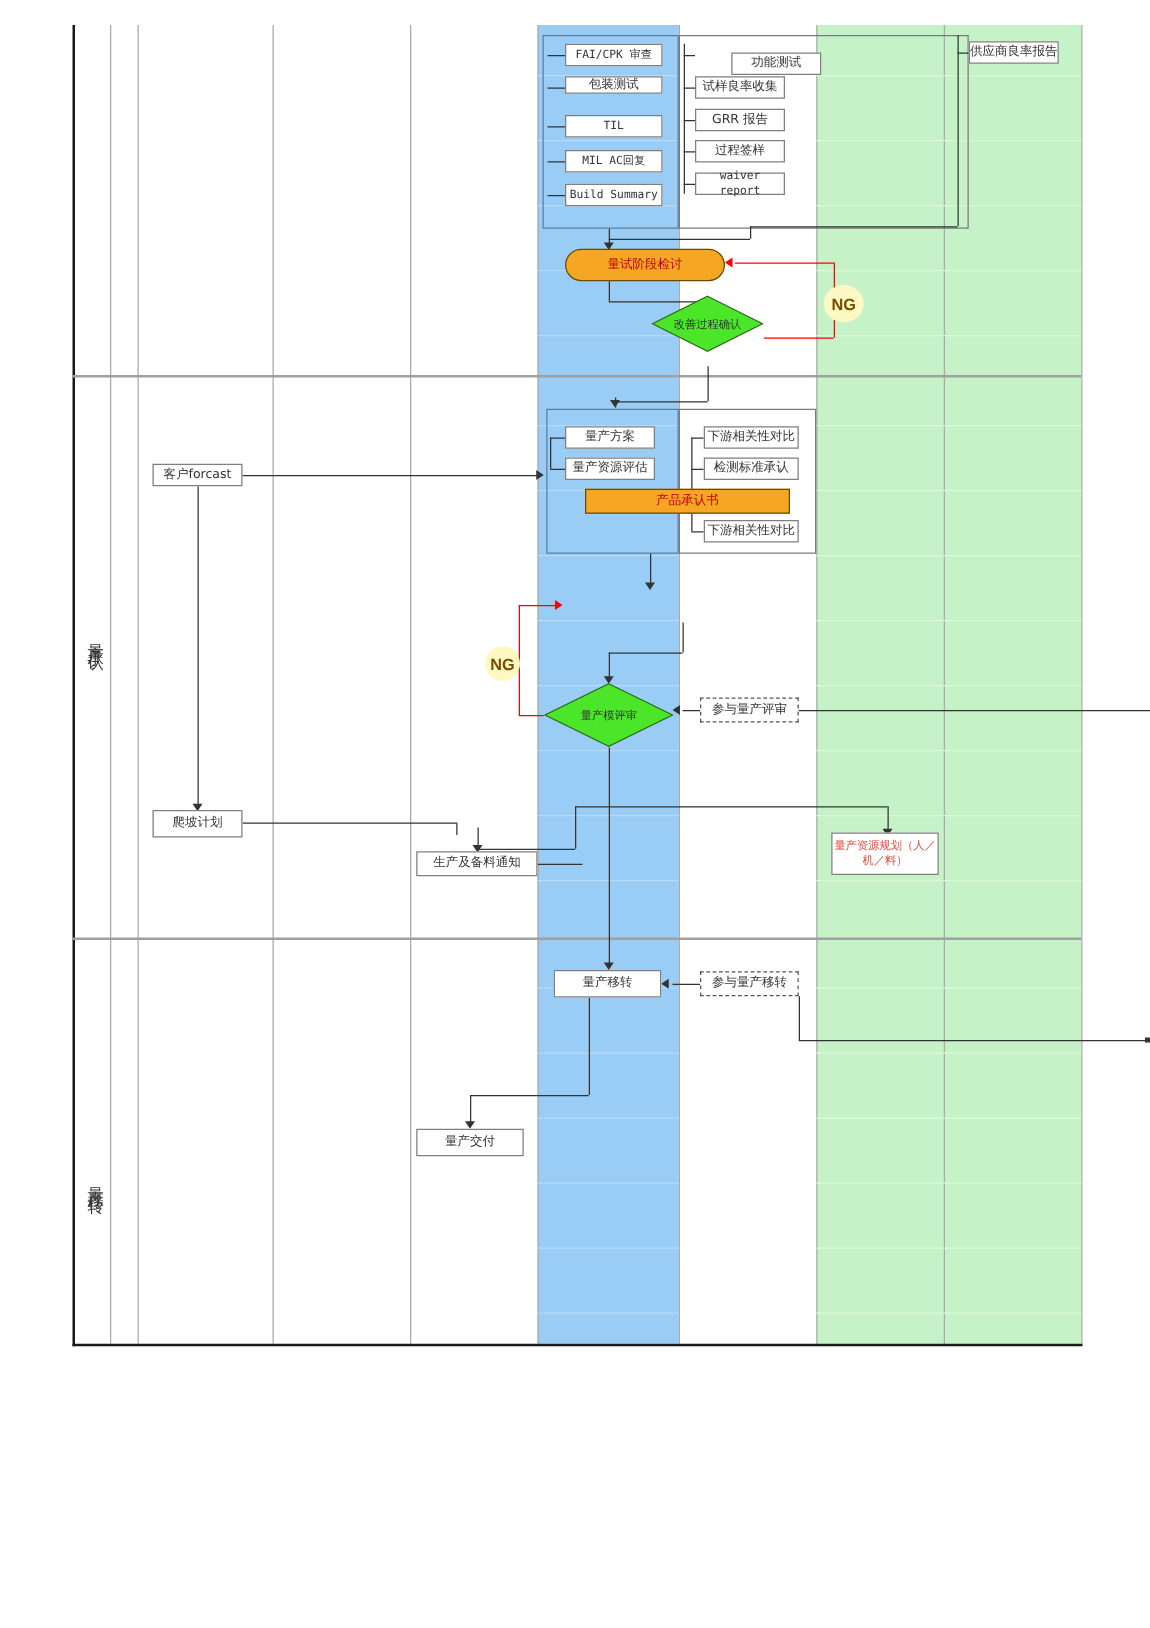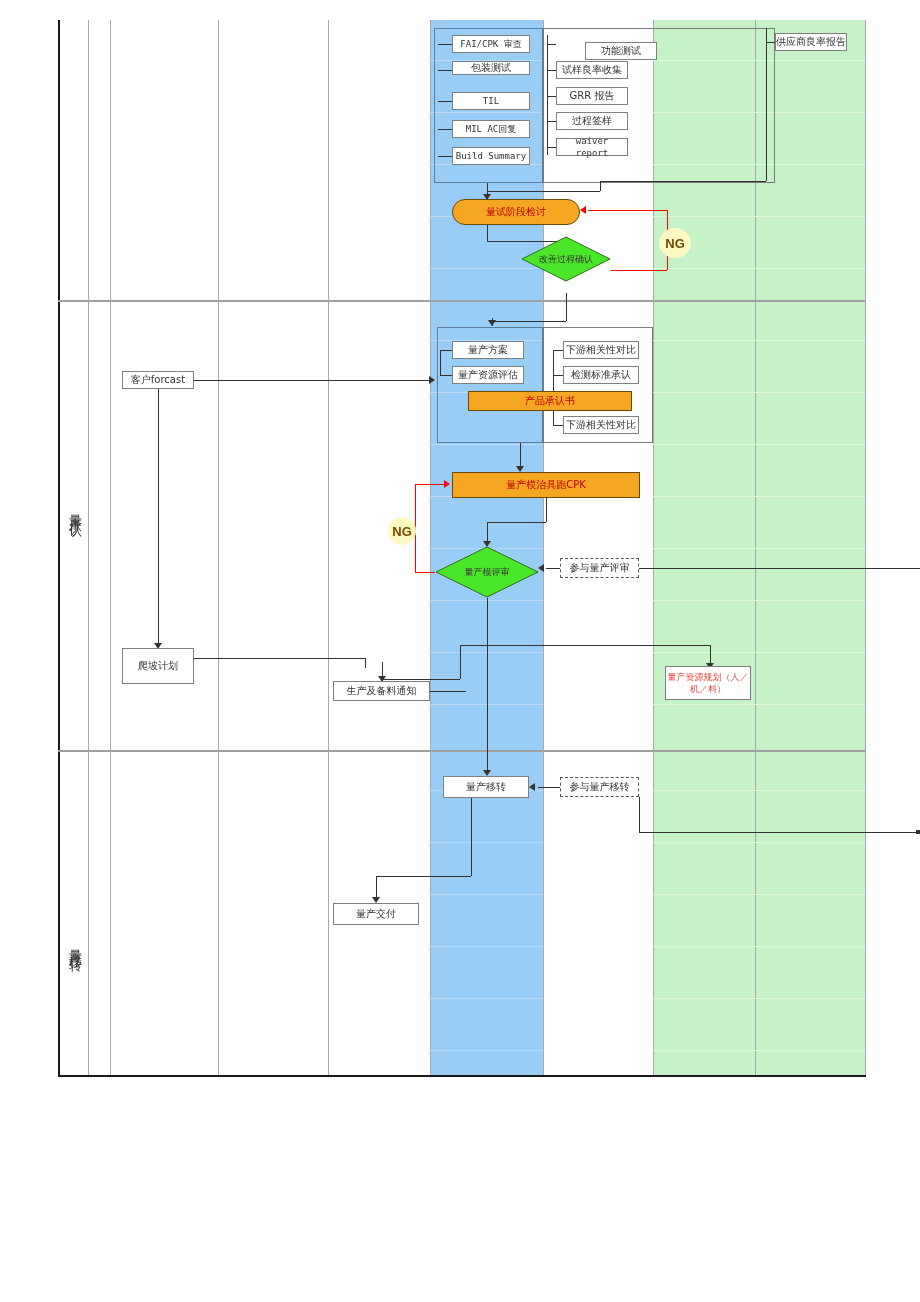--- a/index.html
+++ b/index.html
@@ -305,21 +305,20 @@
   <div class="node" style="left:122px; top:371px; width:72px; height:18px;">客户forcast</div>
   <div class="ln h" style="left:194px; top:380px; width:237px;"></div>
   <div class="arrow right" style="left:429px; top:376px;"></div>
 
   <div class="ln v" style="left:158px; top:389px; height:256px;"></div>
   <div class="arrow down" style="left:154px; top:643px;"></div>
 
   <div class="ln v" style="left:520px; top:443px; height:26px;"></div>
   <div class="arrow down" style="left:516px; top:466px;"></div>
 
-  <div class="node orange" style="left:452px; top:472px; width:188px; height:26px;">量产模治具跑CPK</div>
 
   <div class="ln v" style="left:546px; top:498px; height:24px;"></div>
   <div class="ln h" style="left:487px; top:522px; width:59px;"></div>
   <div class="ln v" style="left:487px; top:522px; height:22px;"></div>
   <div class="arrow down" style="left:483px; top:541px;"></div>
 
   <div class="diamond" style="left:435px; top:546px; width:104px; height:52px;">
     <svg width="104" height="52" viewBox="0 0 104 52">
       <polygon points="52,1 103,26 52,51 1,26" fill="#4BE62A" stroke="#2d6b18" stroke-width="1"></polygon>
     </svg>
@@ -341,21 +340,21 @@
   <div class="ln v" style="left:487px; top:598px; height:122px;"></div>
   <div class="ln h" style="left:460px; top:645px; width:250px;"></div>
   <div class="ln v" style="left:460px; top:645px; height:34px;"></div>
   <div class="ln h" style="left:382px; top:679px; width:78px;"></div>
   <div class="ln v" style="left:382px; top:662px; height:20px;"></div>
   <div class="arrow down" style="left:378px; top:676px;"></div>
 
   <div class="ln v" style="left:710px; top:645px; height:22px;"></div>
   <div class="arrow down" style="left:706px; top:663px;"></div>
 
-  <div class="node" style="left:122px; top:648px; width:72px; height:36px;">爬坡计划</div>
+  <div class="node" style="left:122px; top:648px; width:72px; height:22px;">爬坡计划</div>
   <div class="ln h" style="left:194px; top:658px; width:171px;"></div>
   <div class="ln v" style="left:365px; top:658px; height:10px;"></div>
 
   <div class="node" style="left:333px; top:681px; width:97px; height:20px;">生产及备料通知</div>
   <div class="ln h" style="left:430px; top:691px; width:36px;"></div>
 
   <div class="node red-text" style="left:665px; top:666px; width:86px; height:34px; font-size:9px;">量产资源规划（人／机／料）</div>
 
   <div class="ln v" style="left:487px; top:720px; height:54px;"></div>
   <div class="arrow down" style="left:483px; top:770px;"></div>

